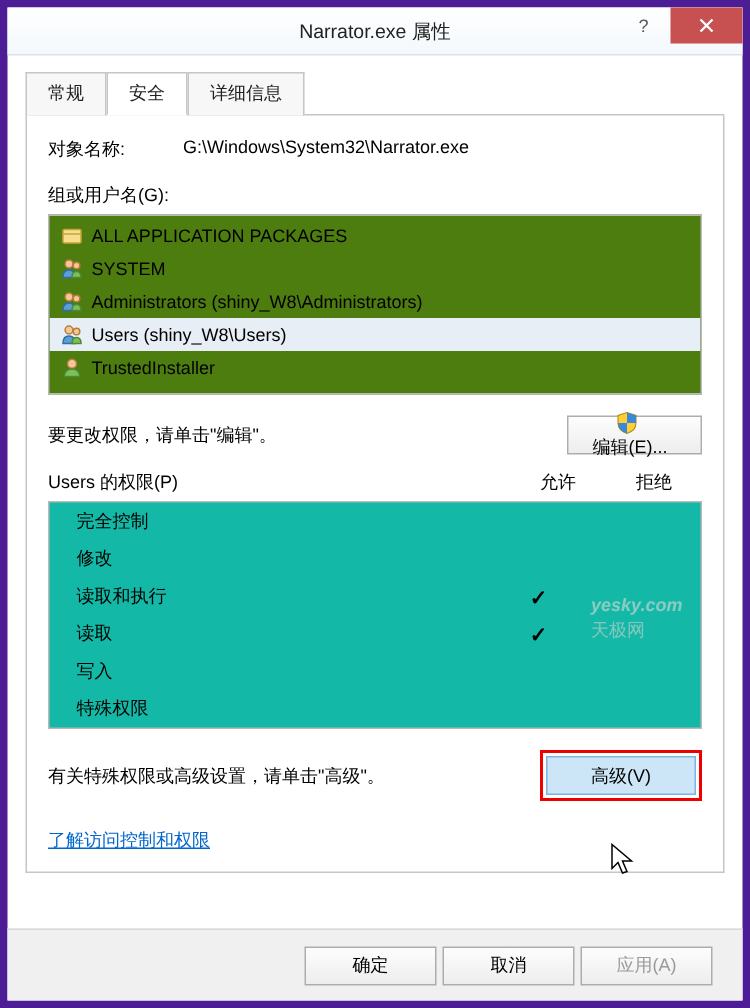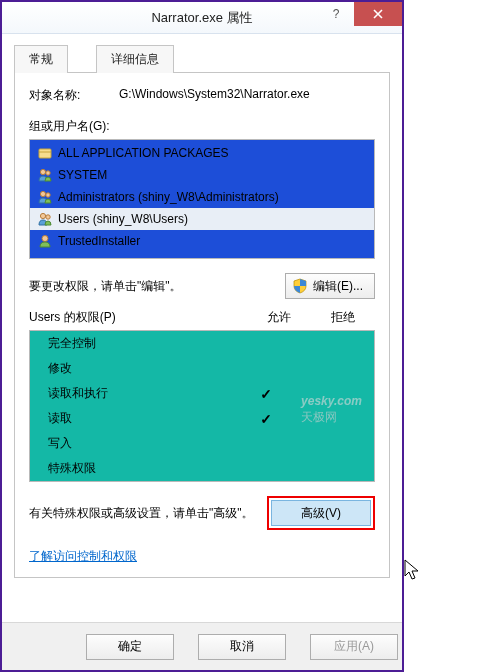--- a/index.html
+++ b/index.html
@@ -1,55 +1,55 @@
 <!DOCTYPE html>
 <html><head>
 <meta charset="utf-8">
 <style>
 * { box-sizing: border-box; margin: 0; padding: 0; font-family: "Microsoft YaHei", "Segoe UI", Tahoma, sans-serif; font-size: 12px; }
 body { background: #fff; width: 500px; height: 672px; position: relative; }
-.window { width: 404px; height: 672px; background: #fff; border: 2px solid #4c1d95; position: relative; }
+.window { width: 500px; height: 672px; background: #fff; border: 5px solid #4c1d95; position: relative; }
 .titlebar { height: 32px; background: linear-gradient(#fff,#f4f8fc); display: flex; align-items: center; border-bottom: 1px solid #d8e2ee; position: relative; }
 .title { flex: 1; text-align: center; font-size: 13px; color: #222; }
 .wincontrols { position: absolute; right: 0; top: 0; display: flex; height: 24px; }
 .wbtn { width: 30px; height: 24px; display: flex; align-items: center; justify-content: center; color: #555; }
 .wbtn.close { background: #c75050; color: #fff; width: 48px; height: 24px; }
 .wbtn.help { width: 36px; }
 .content { padding: 10px 12px 0 12px; }
-.tabs { display: flex; border-bottom: 1px solid #c5c5c5; position: relative; gap: 28px; }
+.tabs { display: flex; border-bottom: 1px solid #c5c5c5; position: relative; }
 .tab { padding: 5px 14px; border: 1px solid #c5c5c5; border-bottom: none; background: #fff; margin-right: 0; position: relative; top: 1px; color: #222; }
 .tab.inactive { background: #f7f7f7; }
 .tab.active { background: #fff; border-bottom: 1px solid #fff; }
 .panel { border: 1px solid #c5c5c5; border-top: none; padding: 14px 14px 12px 14px; }
 .row-obj { display: flex; margin-bottom: 14px; }
 .lbl { width: 90px; }
 .val { flex: 1; word-break: break-all; }
 .grp-lbl { margin-bottom: 4px; }
-.listbox { border: 1px solid #b9b9b9; background: #1d4ed8; height: 120px; padding: 2px 0; overflow: hidden; }
+.listbox { border: 1px solid #b9b9b9; background: #4d7c0f; height: 120px; padding: 2px 0; overflow: hidden; }
 .li { display: flex; align-items: center; padding: 2px 6px; height: 22px; }
 .li.selected { background: #e8eef6; }
 .icon { width: 18px; height: 18px; margin-right: 4px; display: inline-flex; align-items: center; justify-content: center; }
 .icon svg { width: 16px; height: 16px; }
 .editrow { display: flex; align-items: center; margin: 14px 0 10px 0; }
 .editrow .txt { flex: 1; }
-.btn { min-width: 90px; height: 26px; border: 1px solid #adadad; background: linear-gradient(#fdfdfd,#ededed); display: inline-flex; align-items: center; justify-content: center; padding: 0 10px; cursor: default; }
+.btn { min-width: 90px; height: 26px; border: 1px solid #adadad; background: linear-gradient(#fdfdfd,#ededed); display: inline-flex; align-items: center; justify-content: center; padding: 0 10px; cursor: default; flex-direction: column; }
 .btn.shield { padding-left: 4px; }
 .permhdr { display: flex; margin-top: 0; }
 .permhdr .c1 { flex: 1; }
 .permhdr .c2, .permhdr .c3 { width: 64px; text-align: center; }
 .permbox { border: 1px solid #b9b9b9; background: #14b8a6; margin-top: 4px; }
 .prow { display: flex; padding: 4px 12px; align-items: center; }
 .prow .c1 { flex: 1; padding-left: 6px; }
 .prow .c2, .prow .c3 { width: 64px; text-align: center; font-size: 14px; }
 .advrow { display: flex; align-items: center; margin-top: 14px; }
 .advrow .txt { flex: 1; }
 .highlight { border: 2px solid #e00; padding: 2px; display: inline-block; text-align: right; }
 .btn.hot { background: #cde6f7; border-color: #7ab5e0; min-width: 100px; }
 .link { color: #0066cc; margin-top: 18px; display: inline-block; text-decoration: underline; }
-.footer { position: absolute; bottom: 0; left: 0; right: 0; height: 48px; background: #f0f0f0; border-top: 1px solid #d8d8d8; display: flex; align-items: center; justify-content: flex-end; padding: 0 4px; gap: 24px; }
+.footer { position: absolute; bottom: 0; left: 0; right: 0; height: 48px; background: #f0f0f0; border-top: 1px solid #d8d8d8; display: flex; align-items: center; justify-content: flex-end; padding: 0 20px; gap: 4px; }
 .btn.footerbtn { min-width: 88px; }
 .btn.disabled { color: #9a9a9a; }
 .watermark { position: absolute; right: 40px; top: 372px; color: #d9d9d9; font-size: 34px; font-style: italic; font-weight: bold; pointer-events: none; opacity: 0.6; z-index: 5; }
 .watermark small { font-size: 12px; color: #d0d0d0; display: block; margin-top: -4px; font-style: normal; font-weight: normal; }
 .cursor { position: absolute; left: 402px; top: 557px; z-index: 10; pointer-events: none; }
 .cursor svg { width: 18px; height: 24px; }
 .check { font-weight: bold; }
 </style>
 </head>
 <body>
@@ -63,20 +63,21 @@
         <svg viewBox="0 0 10 10" width="10" height="10">
             <path d="M1 1 L9 9 M9 1 L1 9" stroke="#fff" stroke-width="1.6"></path>
           </svg>
       </div>
     </div>
   </div>
 
   <div class="content">
     <div class="tabs">
       <div class="tab inactive">常规</div>
+      <div class="tab active">安全</div>
       <div class="tab inactive">详细信息</div>
     </div>
 
     <div class="panel">
       <div class="row-obj">
         <div class="lbl">对象名称:</div>
         <div class="val">G:\Windows\System32\Narrator.exe</div>
       </div>
 
       <div class="grp-lbl">组或用户名(G):</div>

